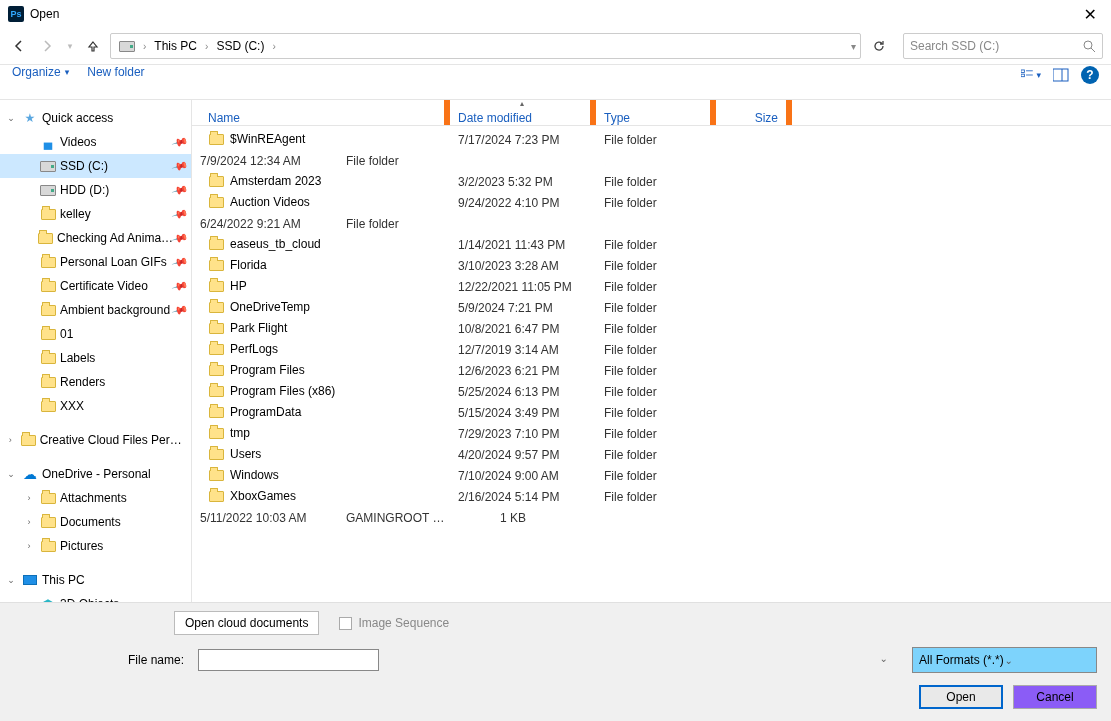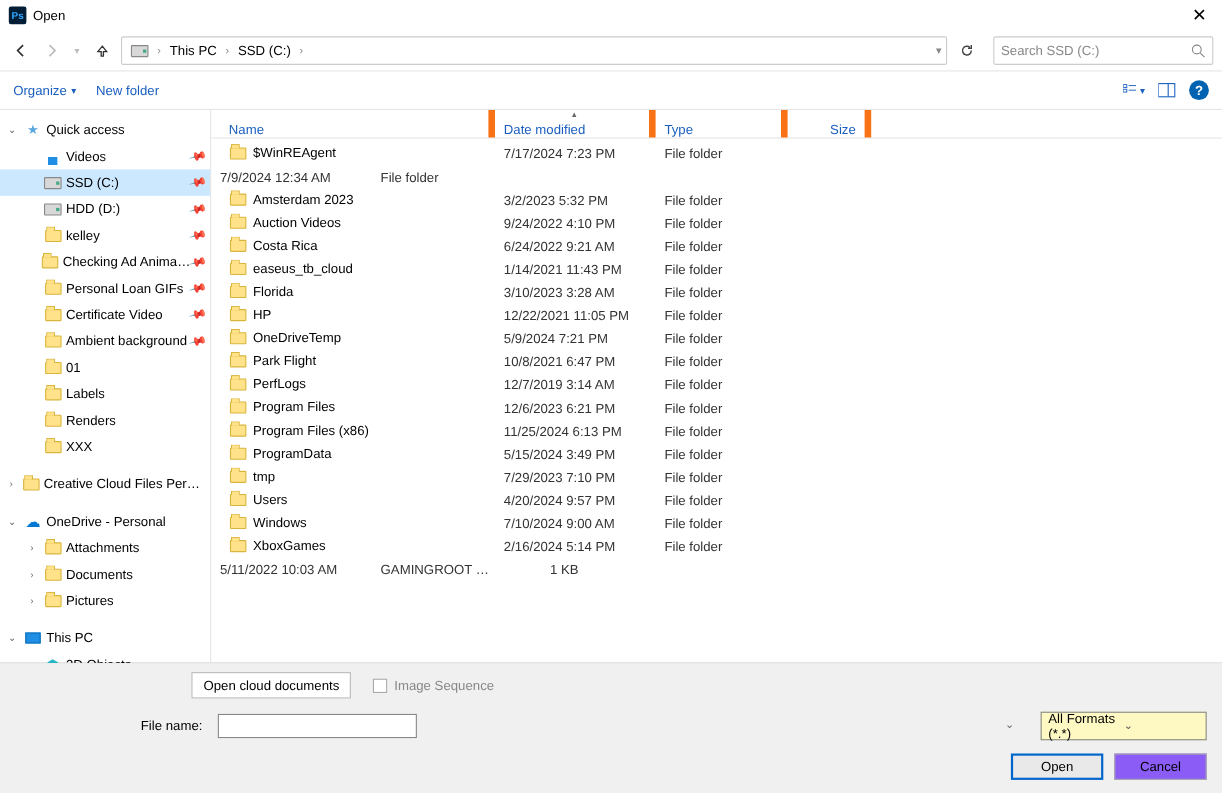--- a/index.html
+++ b/index.html
@@ -12,21 +12,21 @@
 .navbar{height:36px;display:flex;align-items:center;padding:0 8px;gap:6px}
 .nav-btn{width:22px;height:22px;display:flex;align-items:center;justify-content:center;color:#555;cursor:pointer}
 .nav-btn.disabled{color:#bbb}
 .addr{flex:1;display:flex;align-items:center;border:1px solid #ccc;height:26px;padding:0 4px;gap:4px;border-radius:2px}
 .crumb{padding:0 4px;display:flex;align-items:center;gap:4px;cursor:pointer}
 .crumb-sep{color:#888;font-size:10px}
 .addr .spacer{flex:1}
 .refresh{width:24px;display:flex;align-items:center;justify-content:center;color:#555;cursor:pointer}
 .search{width:200px;border:1px solid #ccc;height:26px;display:flex;align-items:center;padding:0 6px;color:#888;border-radius:2px;margin-left:6px}
 .search span{flex:1}
-.toolbar{height:36px;display:flex;align-items:center;padding:0 12px;gap:18px;border:1px solid #e5e5e5;border-left:none;border-right:none;background:#fff}
+.toolbar{height:36px;display:flex;align-items:flex-start;padding:0 12px;gap:18px;border:1px solid #e5e5e5;border-left:none;border-right:none;background:#fff}
 .link-btn{color:#1a5fbf;cursor:pointer;display:flex;align-items:center;gap:4px}
 .toolbar .right{margin-left:auto;display:flex;align-items:center;gap:10px}
 .view-icon{width:20px;height:20px;display:flex;align-items:center;justify-content:center;color:#1a5fbf;cursor:pointer}
 .help-icon{width:18px;height:18px;border-radius:50%;background:#0063b1;color:#fff;font-weight:bold;display:flex;align-items:center;justify-content:center;font-size:12px;cursor:pointer}
 .body{flex:1;display:flex;overflow:hidden;min-height:0}
 .tree{width:192px;overflow-y:auto;padding:6px 0;border-right:1px solid #e5e5e5;position:relative}
 .tree::-webkit-scrollbar{width:16px}
 .tree::-webkit-scrollbar-thumb{background:#c1c1c1;border:4px solid #fff;border-radius:8px}
 .tree-item{display:flex;align-items:center;height:24px;padding-right:4px;cursor:pointer;white-space:nowrap;overflow:hidden}
 .tree-item.sel{background:#cce8ff}
@@ -57,21 +57,21 @@
 .footer{background:#f0f0f0;border-top:1px solid #e0e0e0;padding:8px 14px 12px;display:flex;flex-direction:column;gap:12px}
 .footer-row1{display:flex;align-items:center;gap:20px;padding-left:160px}
 .ocd-btn{background:#fff;border:1px solid #bbb;padding:4px 10px;cursor:pointer}
 .chk{display:flex;align-items:center;gap:6px;color:#888}
 .chkbox{width:13px;height:13px;border:1px solid #aaa;background:#fff}
 .footer-row2{display:flex;align-items:center;gap:8px}
 .fn-label{width:176px;text-align:right;padding-right:6px}
 .fn-input{flex:1;height:22px;border:1px solid #888;background:#fff;padding:0 20px 0 4px;font-family:inherit;font-size:12px;position:relative}
 .fn-wrap{flex:1;position:relative;margin-right:12px}
 .fn-wrap .dd{position:absolute;right:4px;top:4px;color:#666;font-size:10px;pointer-events:none}
-.fmt{width:151px;height:22px;border:1px solid #888;background:#fef9c3;display:flex;align-items:center;padding:12px 6px;cursor:pointer}
+.fmt{width:185px;height:22px;border:1px solid #888;background:#7dd3fc;display:flex;align-items:center;padding:12px 6px;cursor:pointer}
 .fmt span{flex:1}
 .dd-small{color:#555;font-size:10px}
 .btns{display:flex;gap:10px;justify-content:flex-end;padding-left:720px}
 .dlg-btn{width:84px;height:24px;border:1px solid #aaa;background:#8b5cf6;cursor:pointer;display:flex;align-items:center;justify-content:center}
 .dlg-btn.primary{border:2px solid #0066cc;background:#e9e9e9}
 .drive-ic{width:16px;height:11px;background:#d8d8d8;border:1px solid #888;border-radius:1px;position:relative}
 .drive-ic::after{content:"";position:absolute;right:1px;top:3px;width:3px;height:3px;background:#4a8}
 .onedrive-ic{color:#0078d4;font-size:14px}
 .pc-ic{width:14px;height:10px;background:#1f8fe6;border:1px solid #0d6fb8}
 .star-ic{color:#5aa7e0;font-size:12px}
@@ -374,26 +374,20 @@
               <span class="ficon">
                 <span class="folder-ic"></span>
               </span>
               <span>Auction Videos</span>
             </div>
             <div class="cell date">9/24/2022 4:10 PM</div>
             <div class="cell type">File folder</div>
             <div class="cell size"></div>
           </div>
           <div class="row">
-            <div class="cell name">
-              <span class="ficon">
-                <span class="folder-ic"></span>
-              </span>
-              <span>Costa Rica</span>
-            </div>
             <div class="cell date">6/24/2022 9:21 AM</div>
             <div class="cell type">File folder</div>
             <div class="cell size"></div>
           </div>
           <div class="row">
             <div class="cell name">
               <span class="ficon">
                 <span class="folder-ic"></span>
               </span>
               <span>easeus_tb_cloud</span>
@@ -468,21 +462,21 @@
             <div class="cell type">File folder</div>
             <div class="cell size"></div>
           </div>
           <div class="row">
             <div class="cell name">
               <span class="ficon">
                 <span class="folder-ic"></span>
               </span>
               <span>Program Files (x86)</span>
             </div>
-            <div class="cell date">11/25/2024 6:13 PM</div>
+            <div class="cell date">5/25/2024 6:13 PM</div>
             <div class="cell type">File folder</div>
             <div class="cell size"></div>
           </div>
           <div class="row">
             <div class="cell name">
               <span class="ficon">
                 <span class="folder-ic"></span>
               </span>
               <span>ProgramData</span>
             </div>

